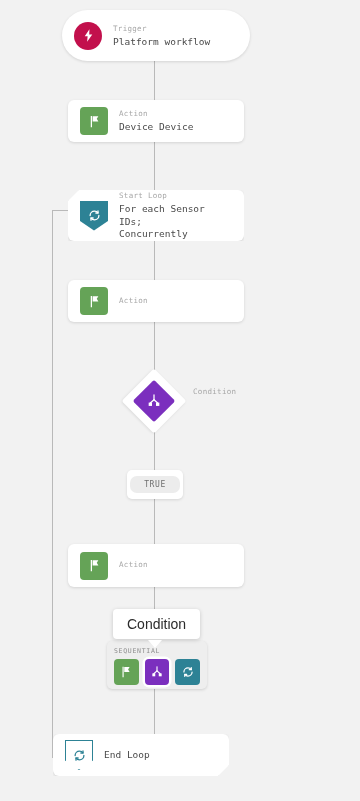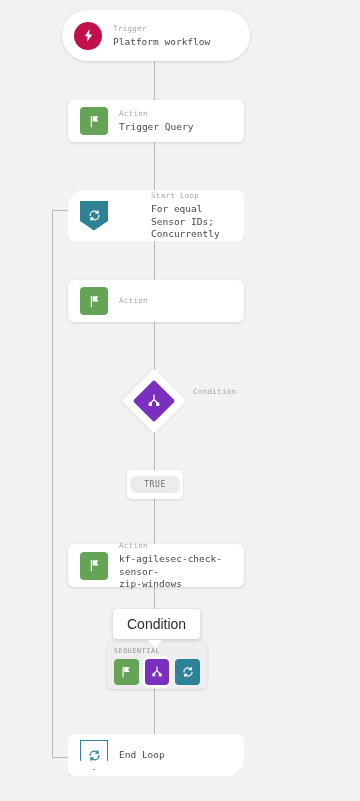--- a/index.html
+++ b/index.html
@@ -29,21 +29,20 @@
     background:#ffffff;
     border-radius:6px;
     box-shadow:0 1px 3px rgba(0,0,0,.13);
     display:flex;align-items:center;
     box-sizing:border-box;
   }
   .node.pill{border-radius:26px;}
   .node.loop-start{
     border-radius:6px;
     clip-path:polygon(11px 0,100% 0,100% 100%,0 100%,0 11px);
-    gap:32px;
   }
   .node.loop-end{
     border-radius:6px;
     clip-path:polygon(0 0,100% 0,100% calc(100% - 11px),calc(100% - 11px) 100%,0 100%);
   }
 
   .badge{
     flex:0 0 auto;
     display:flex;align-items:center;justify-content:center;
   }
@@ -185,36 +184,36 @@
 
   <div class="node" style="left:68px;top:100px;width:176px;height:42px;padding:0 12px;">
     <span class="badge sq green">
       <svg width="15" height="15" viewBox="0 0 24 24" fill="#ffffff">
           <path d="M6 3h2v18H6z"></path>
           <path d="M9 3.6h9.2l-2.6 4.1 2.6 4.1H9z"></path>
         </svg>
     </span>
     <span class="labels">
       <span class="kind">Action</span>
-      <span class="title">Trigger Query</span>
+      <span class="title">Device Device</span>
     </span>
   </div>
 
   <div class="node loop-start" style="left:68px;top:190px;width:176px;height:51px;padding:0 12px;">
     <span class="badge pent teal">
       <svg width="15" height="15" viewBox="0 0 24 24" fill="none" stroke="#ffffff" stroke-width="2.1" stroke-linecap="round">
         <path d="M19 12a7 7 0 0 1-7 7 7 7 0 0 1-5.6-2.8"></path>
         <path d="M5 12a7 7 0 0 1 7-7 7 7 0 0 1 5.6 2.8"></path>
         <path d="M17.6 4.6v3.4h-3.4" stroke-linejoin="round"></path>
         <path d="M6.4 19.4V16h3.4" stroke-linejoin="round"></path>
       </svg>
     </span>
     <span class="labels">
       <span class="kind">Start Loop</span>
-      <span class="title">For equal Sensor IDs;
+      <span class="title">For each Sensor IDs;
 Concurrently</span>
     </span>
   </div>
 
   <div class="node" style="left:68px;top:280px;width:176px;height:42px;padding:0 12px;">
     <span class="badge sq green">
       <svg width="15" height="15" viewBox="0 0 24 24" fill="#ffffff">
           <path d="M6 3h2v18H6z"></path>
           <path d="M9 3.6h9.2l-2.6 4.1 2.6 4.1H9z"></path>
         </svg>
@@ -247,22 +246,20 @@
 
   <div class="node" style="left:68px;top:544px;width:176px;height:43px;padding:0 12px;">
     <span class="badge sq green">
       <svg width="15" height="15" viewBox="0 0 24 24" fill="#ffffff">
           <path d="M6 3h2v18H6z"></path>
           <path d="M9 3.6h9.2l-2.6 4.1 2.6 4.1H9z"></path>
         </svg>
     </span>
     <span class="labels">
       <span class="kind">Action</span>
-      <span class="title">kf-agilesec-check-sensor-
-zip-windows</span>
     </span>
   </div>
 
   <div class="palette" style="left:107px;top:641px;width:100px;height:48px;">
     <div class="palette-head">SEQUENTIAL</div>
     <div class="palette-row">
       <div class="pal-btn green">
         <svg width="14" height="14" viewBox="0 0 24 24" fill="#ffffff">
             <path d="M6 3h2v18H6z"></path>
             <path d="M9 3.6h9.2l-2.6 4.1 2.6 4.1H9z"></path>
@@ -284,21 +281,21 @@
           <path d="M17.6 4.6v3.4h-3.4" stroke-linejoin="round"></path>
           <path d="M6.4 19.4V16h3.4" stroke-linejoin="round"></path>
         </svg>
       </div>
     </div>
   </div>
 
   <div class="tooltip" style="left:113px;top:609px;">Condition</div>
   <div class="tooltip-tail" style="left:148px;top:640px;"></div>
 
-  <div class="node loop-end" style="left:68px;top:734px;width:176px;height:42px;padding:0 12px;">
+  <div class="node loop-end" style="left:53px;top:734px;width:176px;height:42px;padding:0 12px;">
     <span class="badge pent-outline">
       <svg width="15" height="15" viewBox="0 0 24 24" fill="none" stroke="#2d8295" stroke-width="2.1" stroke-linecap="round">
         <path d="M19 12a7 7 0 0 1-7 7 7 7 0 0 1-5.6-2.8"></path>
         <path d="M5 12a7 7 0 0 1 7-7 7 7 0 0 1 5.6 2.8"></path>
         <path d="M17.6 4.6v3.4h-3.4" stroke-linejoin="round"></path>
         <path d="M6.4 19.4V16h3.4" stroke-linejoin="round"></path>
       </svg>
     </span>
     <span class="labels">
       <span class="title">End Loop</span>

